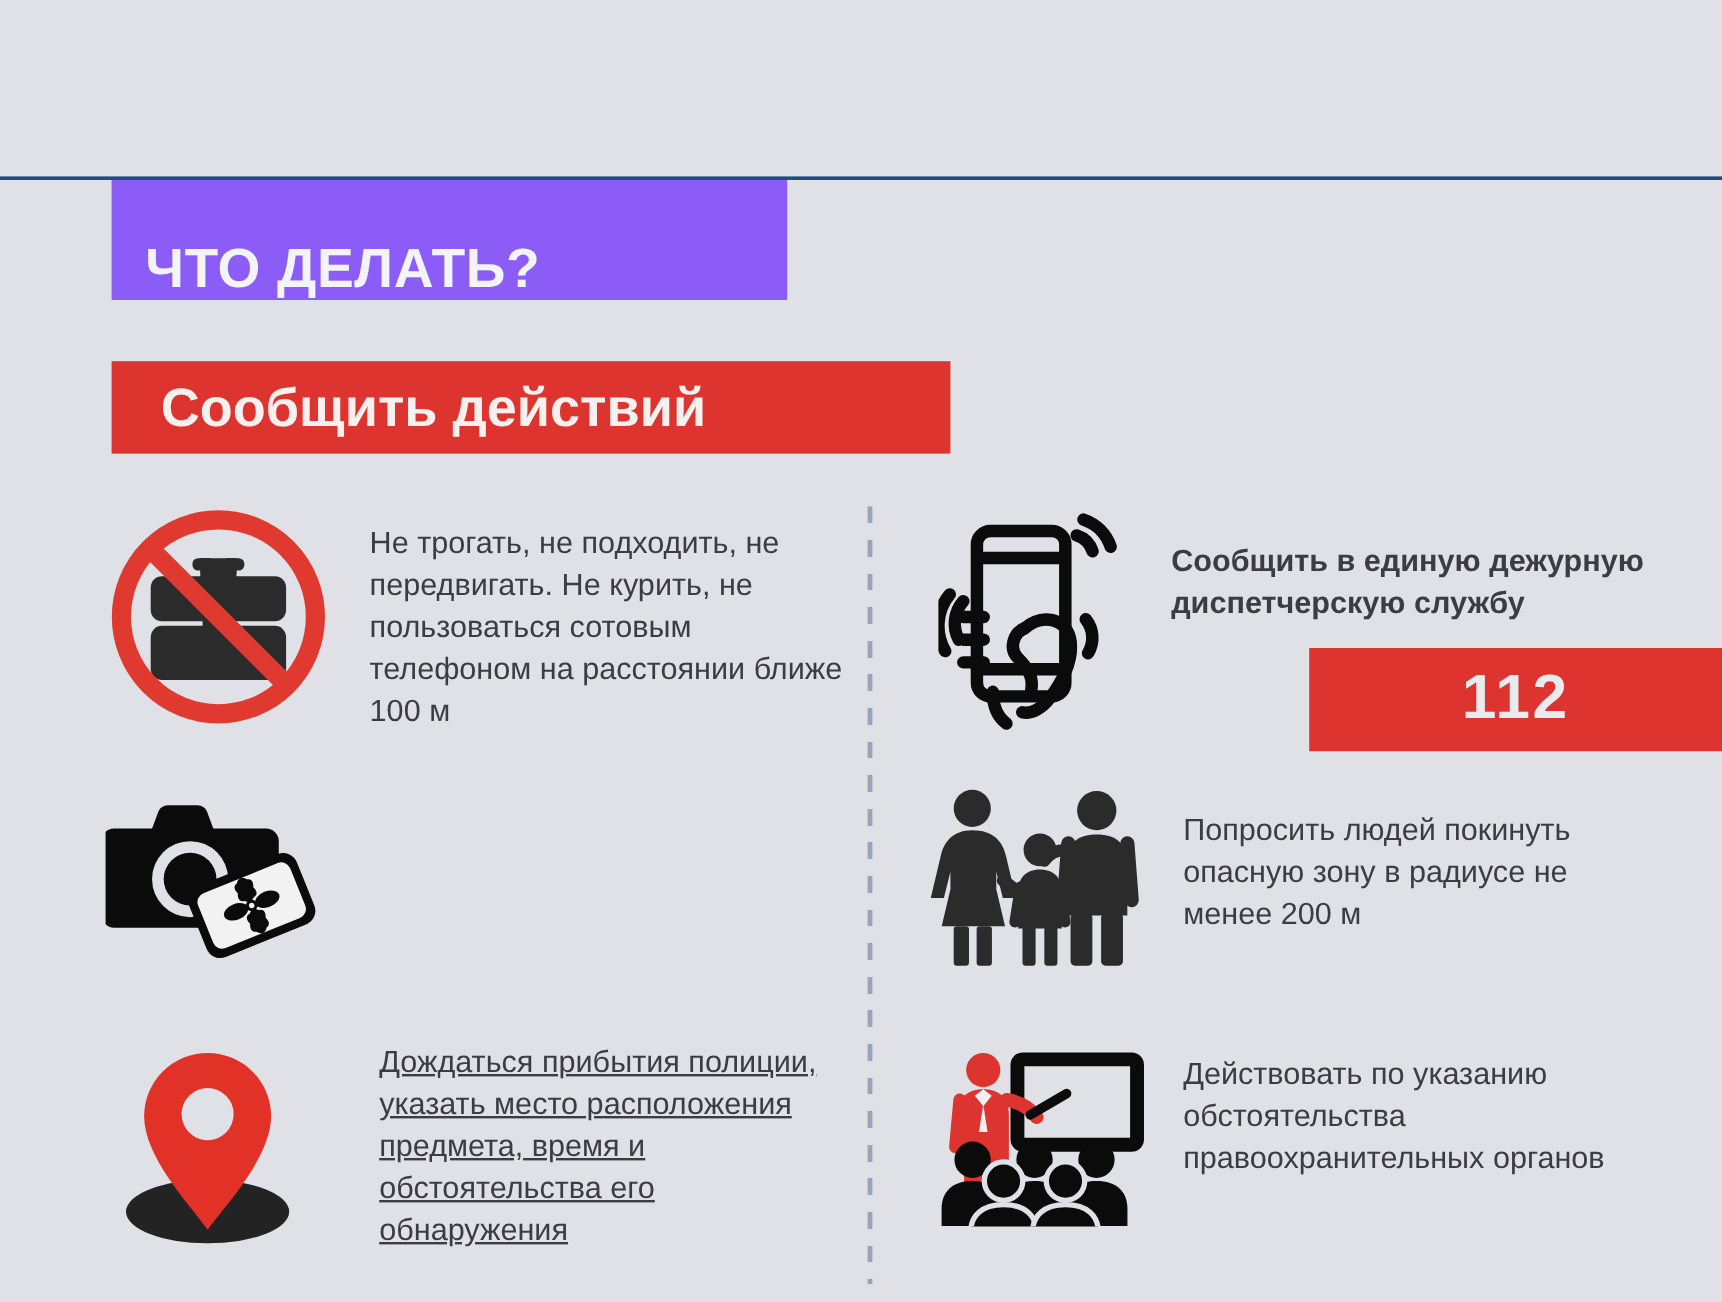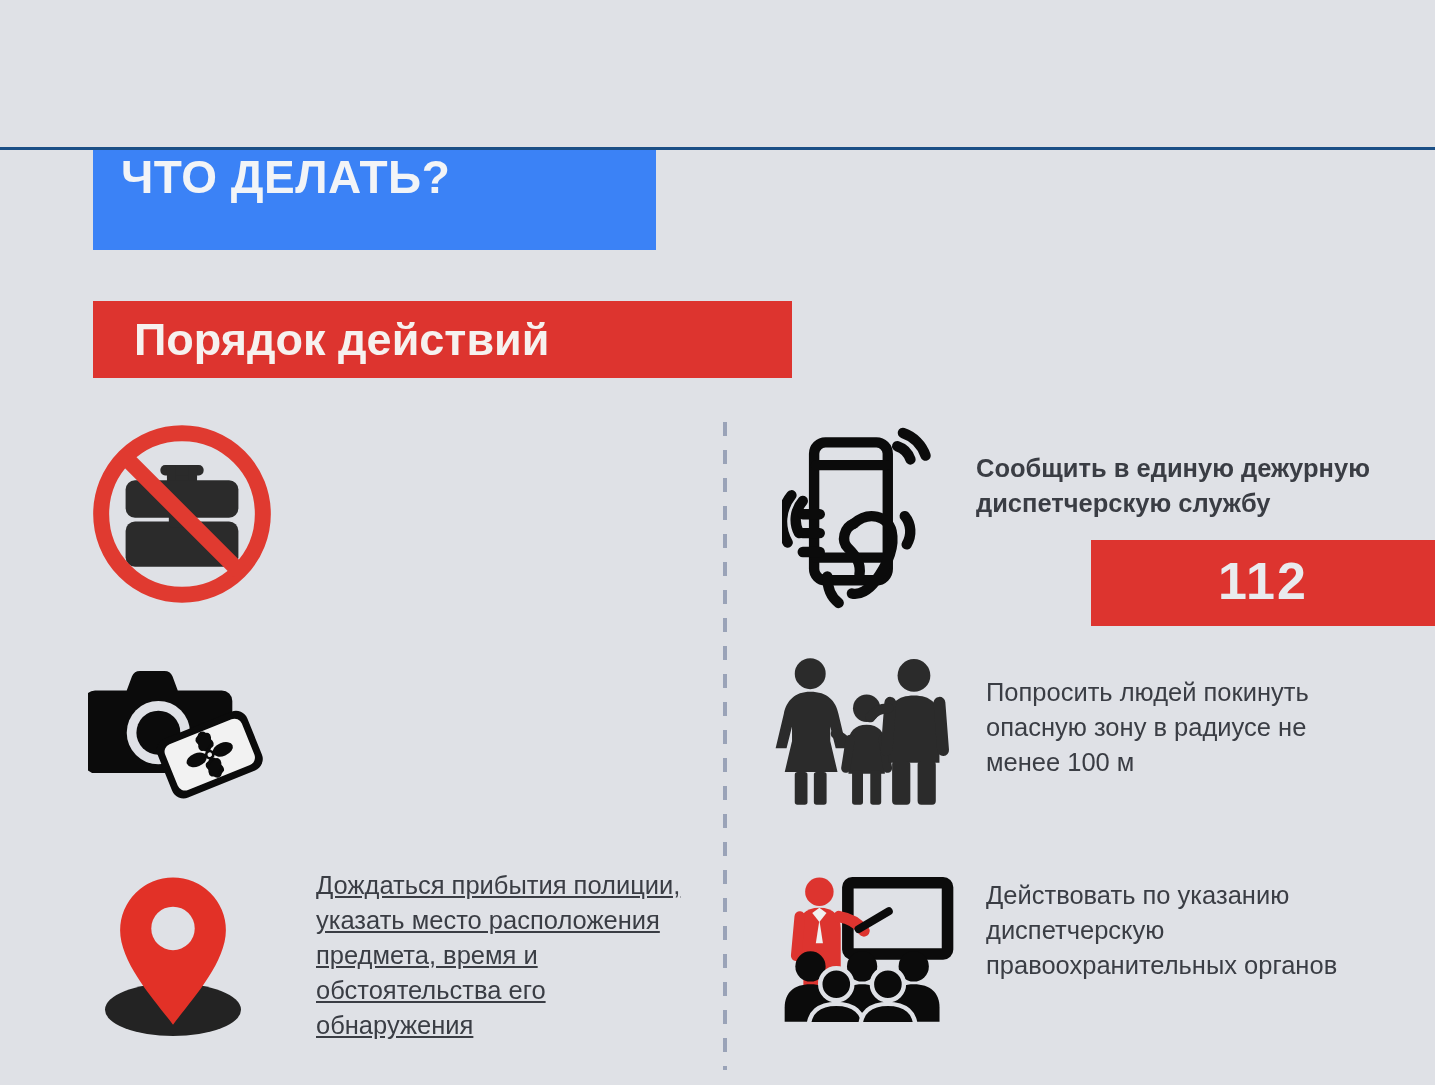--- a/index.html
+++ b/index.html
@@ -53,23 +53,23 @@
     background: #1b4f86;
   }
 
   
   .blue-banner {
     position: absolute;
     left: 93px;
     top: 150px;
     width: 563px;
     height: 100px;
-    background: #3b82f6;
-    display: flex;
-    align-items: flex-start;
+    background: #8b5cf6;
+    display: flex;
+    align-items: flex-end;
   }
   .blue-banner-text {
     color: #f2f4f7;
     font-size: 46px;
     font-weight: bold;
     letter-spacing: 0.5px;
     padding-left: 28px;
     white-space: nowrap;
   }
 
@@ -178,21 +178,21 @@
 
 <div class="poster">
 
   <div class="header-rule"></div>
 
   <div class="blue-banner">
     <span class="blue-banner-text">ЧТО ДЕЛАТЬ?</span>
   </div>
 
   <div class="red-banner">
-    <span class="red-banner-text">Порядок действий</span>
+    <span class="red-banner-text">Сообщить действий</span>
   </div>
 
   <div class="divider"></div>
 
   <div class="items">
 
     <div class="item item-1">
       <div class="icon-slot">
         <svg class="icon-art" width="188" height="188" viewBox="0 0 200 200" aria-hidden="true">
 
@@ -203,20 +203,21 @@
             <rect x="107" y="48" width="9" height="18"></rect>
             <rect x="40" y="64" width="120" height="40" rx="10"></rect>
             <rect x="40" y="108" width="120" height="48" rx="10"></rect>
             <rect x="86" y="100" width="28" height="14" rx="3"></rect>
           </g>
 
           <circle cx="100" cy="100" r="86" fill="none" stroke="#e03a30" stroke-width="17"></circle>
           <line x1="39" y1="39" x2="161" y2="161" stroke="#e03a30" stroke-width="17" stroke-linecap="butt"></line>
         </svg>
       </div>
+      <div class="item-text">Не трогать, не подходить, не передвигать. Не курить, не пользоваться сотовым телефоном на расстоянии ближе 100 м</div>
     </div>
 
     <div class="item item-2">
       <div class="icon-slot">
         <svg class="icon-art" width="176" height="150" viewBox="0 0 200 170" aria-hidden="true">
           <g fill="#0b0b0b">
 
             <path d="M8 40 h36 l6 -16 a10 10 0 0 1 9 -6 h28 a10 10 0 0 1 9 6 l6 16 h50 a12 12 0 0 1 12 12 v70 a12 12 0 0 1 -12 12 h-144 a12 12 0 0 1 -12 -12 v-70 a12 12 0 0 1 12 -12 z"></path>
           </g>
 
@@ -308,21 +309,21 @@
             <path d="M156 44 c-18 0 -28 9 -28 26 v48 h56 v-48 c0 -17 -10 -26 -28 -26 z"></path>
             <rect x="132" y="116" width="20" height="48" rx="4"></rect>
             <rect x="160" y="116" width="20" height="48" rx="4"></rect>
             <path d="M130 52 l-4 52" stroke="#2b2b2b" stroke-width="13" fill="none" stroke-linecap="round"></path>
             <path d="M184 52 l4 52" stroke="#2b2b2b" stroke-width="13" fill="none" stroke-linecap="round"></path>
 
             <path d="M128 58 c-9 0 -16 4 -20 10" stroke="#2b2b2b" stroke-width="11" fill="none" stroke-linecap="round"></path>
           </g>
         </svg>
       </div>
-      <div class="item-text">Попросить людей покинуть опасную зону в радиусе не менее 100 м</div>
+      <div class="item-text">Попросить людей покинуть опасную зону в радиусе не менее 200 м</div>
     </div>
 
     <div class="item item-6">
       <div class="icon-slot">
         <svg class="icon-art" width="178" height="152" viewBox="0 0 200 170" aria-hidden="true">
 
           <rect x="74" y="14" width="112" height="80" rx="5" fill="none" stroke="#0b0b0b" stroke-width="13"></rect>
 
           <g fill="#dd342f">
             <circle cx="42" cy="24" r="16"></circle>
@@ -348,21 +349,21 @@
           </g>
 
           <g fill="#0b0b0b" stroke="#dfe1e6" stroke-width="5">
             <circle cx="61" cy="128" r="18"></circle>
             <path d="M61 150 c-20 0 -31 10 -31 27 v13 h62 v-13 c0 -17 -11 -27 -31 -27 z"></path>
             <circle cx="119" cy="128" r="18"></circle>
             <path d="M119 150 c-20 0 -31 10 -31 27 v13 h62 v-13 c0 -17 -11 -27 -31 -27 z"></path>
           </g>
         </svg>
       </div>
-      <div class="item-text">Действовать по указанию диспетчерскую правоохранительных органов</div>
+      <div class="item-text">Действовать по указанию обстоятельства правоохранительных органов</div>
     </div>
 
   </div>
 
   <div class="plate-112">
     <span class="plate-112-text">112</span>
   </div>
 
 </div>
 

